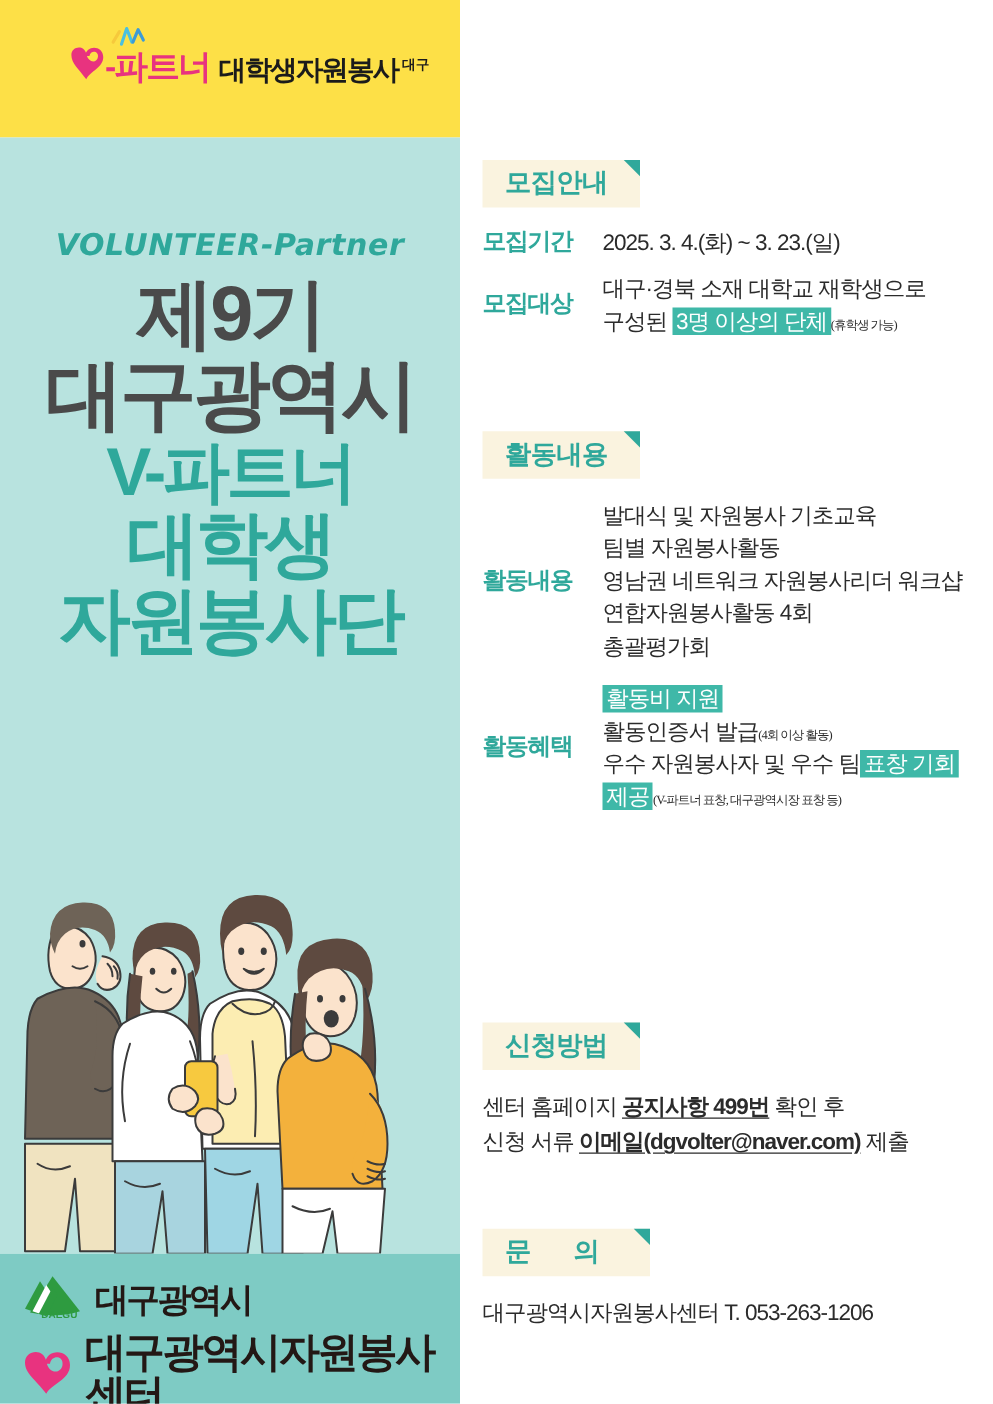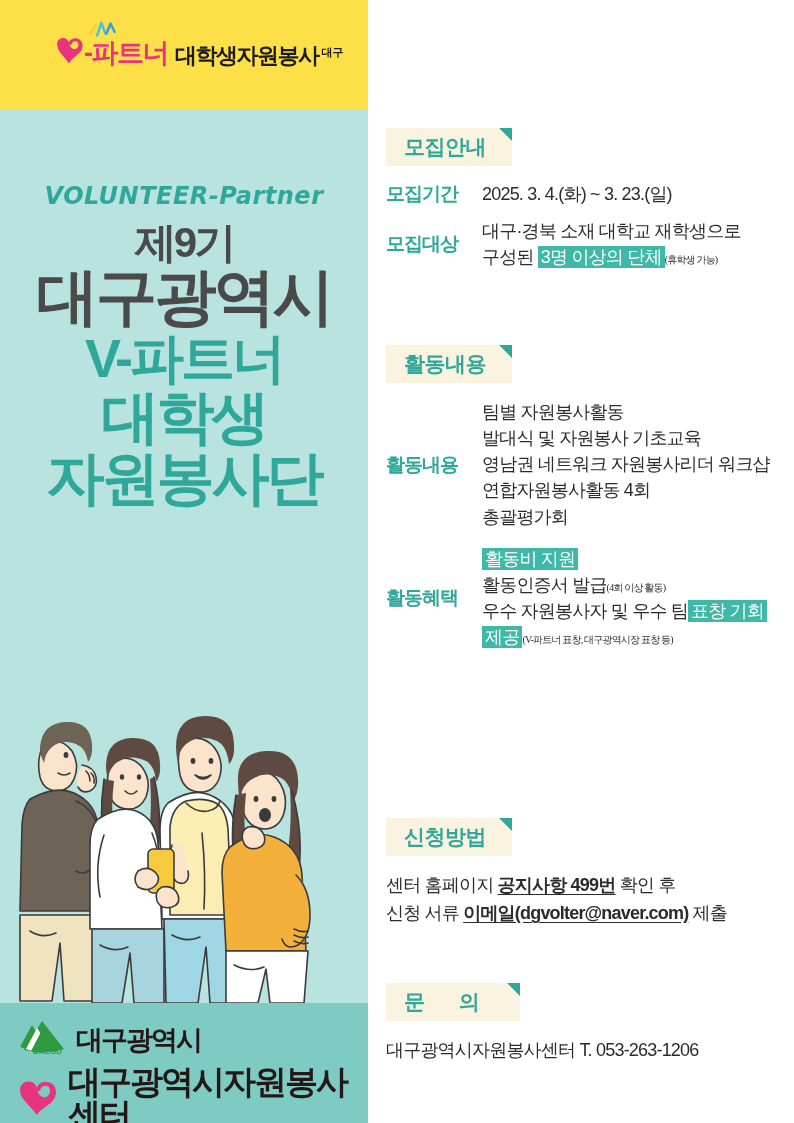--- a/index.html
+++ b/index.html
@@ -131,21 +131,21 @@
     width: 368px;
     text-align: center;
   }
   .tline {
     font-weight: bold;
     line-height: 0.98;
     letter-spacing: -3px;
   }
   .tline.dark  { color: #4A4A4A; }
   .tline.teal  { color: #2FA89B; }
-  .t1 { font-size: 42px; }
+  .t1 { font-size: 62px; }
   .t2 { font-size: 62px; margin-top: 4px; }
   .t3 { font-size: 54px; margin-top: 4px; }
   .t4 { font-size: 58px; margin-top: 4px; }
   .t5 { font-size: 58px; margin-top: 4px; }
   .t6 { font-size: 58px; margin-top: 4px; }
 
   
   .illustration {
     position: absolute;
     left: 0; bottom: 0;
@@ -451,22 +451,22 @@
 
     <div class="sec2">
       <div class="sec-tab">
         <span class="tab-label">활동내용</span>
         <span class="corner"></span>
       </div>
       <div class="sec-body">
         <div class="row" style="margin-top:16px;">
           <span class="row-label">활동내용</span>
           <span class="row-value">
+            <span class="line">발대식 및 자원봉사 기초교육</span>
             <span class="line">팀별 자원봉사활동</span>
-            <span class="line">발대식 및 자원봉사 기초교육</span>
             <span class="line">영남권 네트워크 자원봉사리더 워크샵</span>
             <span class="line">연합자원봉사활동 4회</span>
             <span class="line">총괄평가회</span>
           </span>
         </div>
         <div class="row" style="margin-top:16px;">
           <span class="row-label">활동혜택</span>
           <span class="row-value">
             <span class="line"><span class="hl">활동비 지원</span></span>
             <span class="line"><span>활동인증서 발급</span><span class="small-note">(4회 이상 활동)</span></span>

